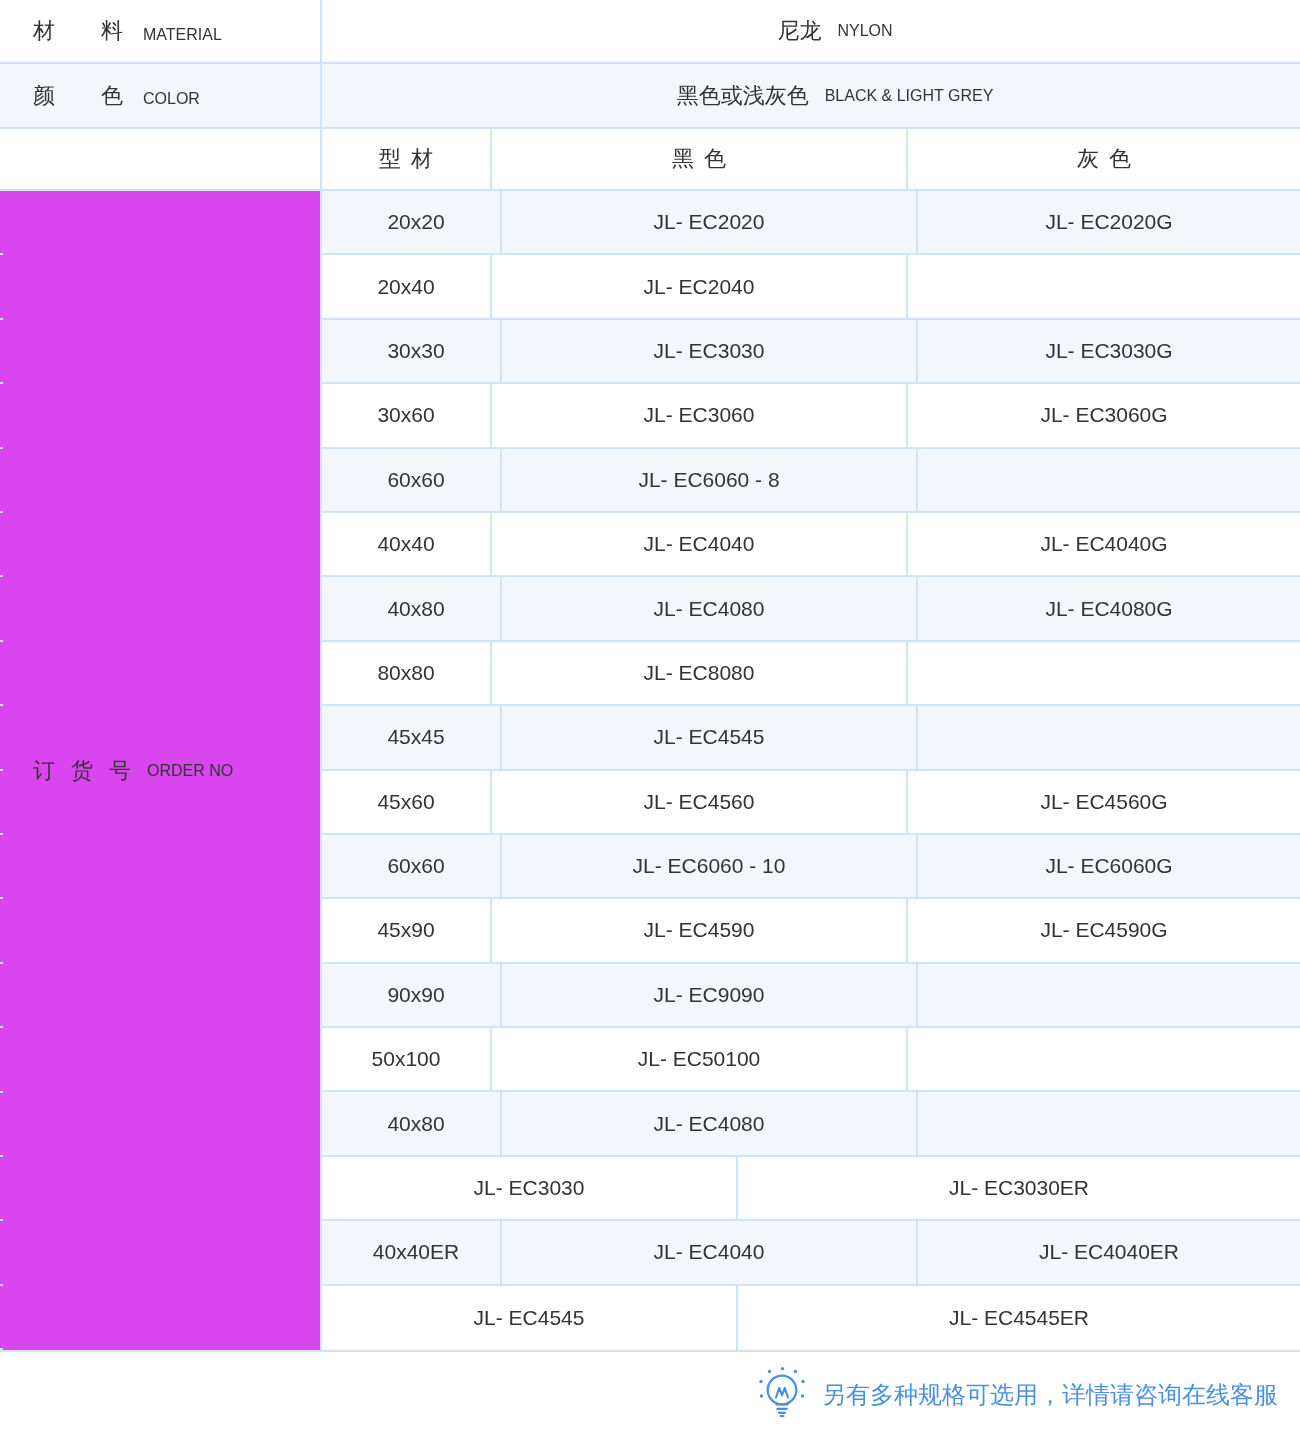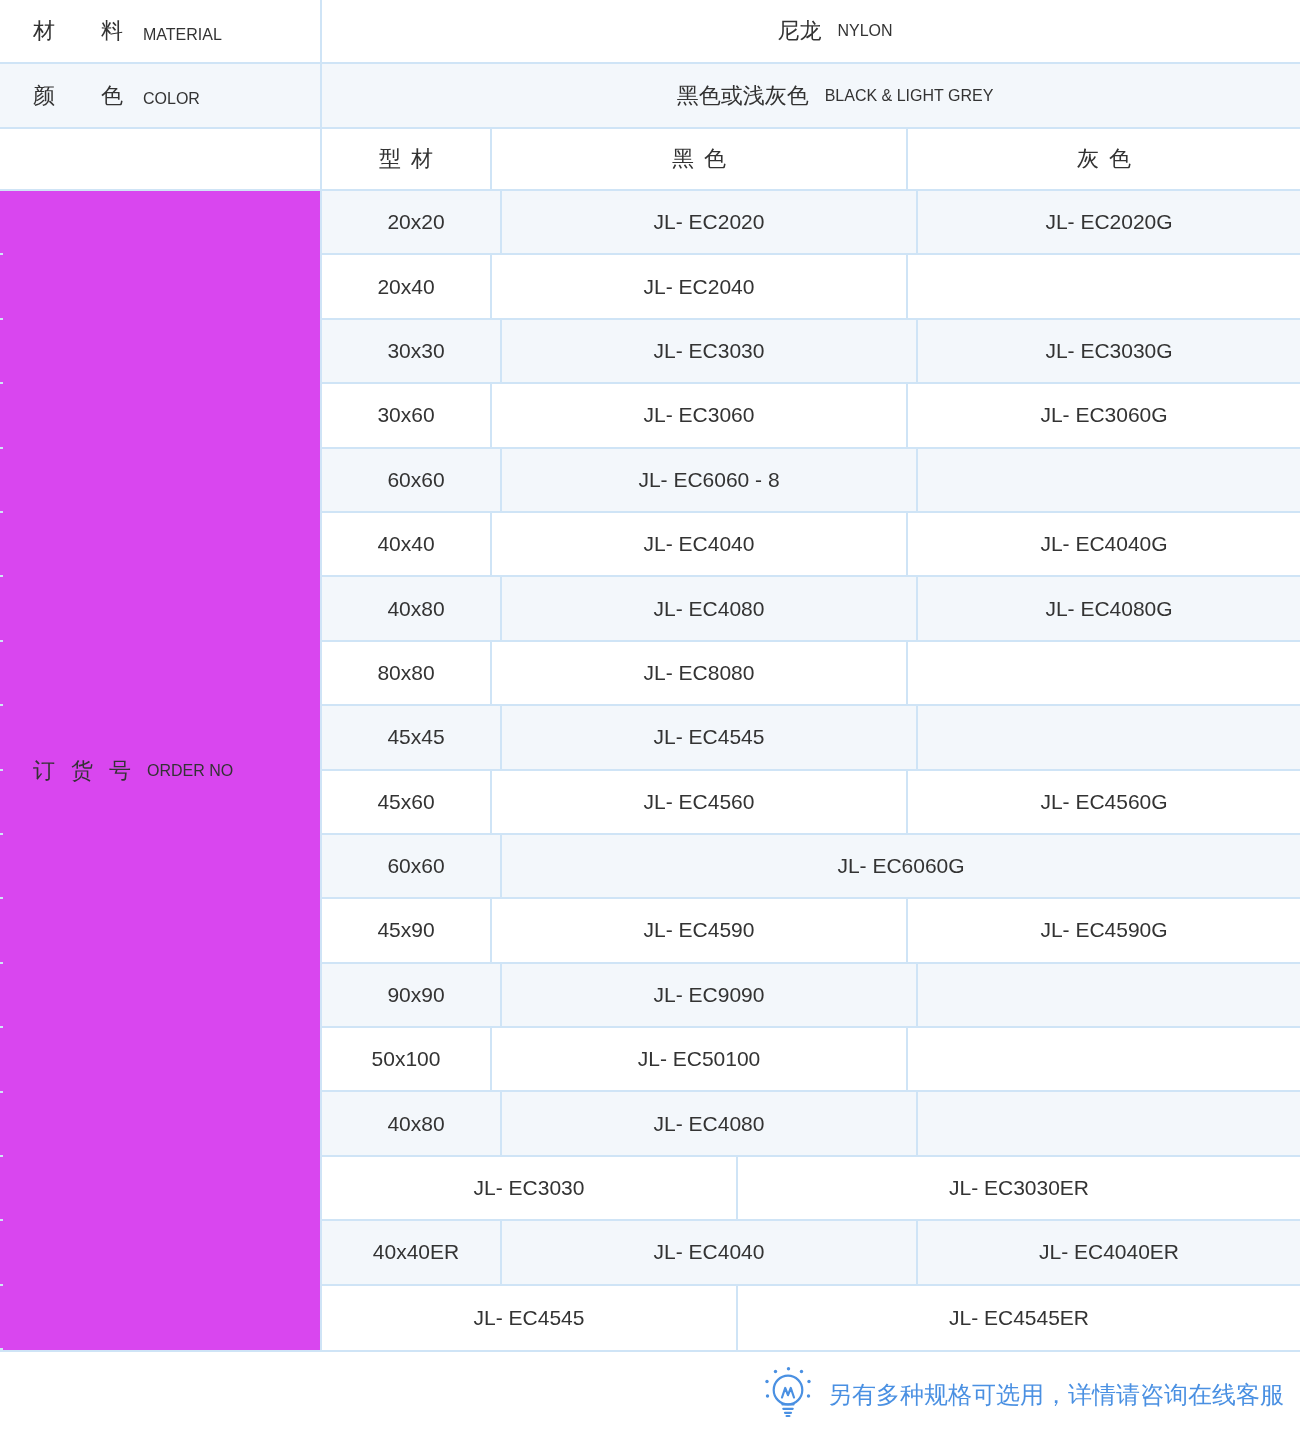--- a/index.html
+++ b/index.html
@@ -52,21 +52,21 @@
   .tr{display:flex;height:64.4px;}
   .tr:not(:last-child){border-bottom:2px solid var(--bd);}
   .tr.tint{background:var(--tint);padding-left:10px;}
   .td{display:flex;align-items:center;justify-content:center;font-size:21px;color:var(--txt);}
   .td.p{width:170px;border-right:2px solid var(--bd);}
   .td.b{width:416px;border-right:2px solid var(--bd);}
   .td.g{flex:1;}
   
   .footer{
     height:86px;display:flex;align-items:center;justify-content:flex-end;
-    padding-right:16px;gap:14px;background:#ffffff;
+    padding-right:22px;gap:14px;background:#ffffff;
   }
   .note{font-size:24px;color:var(--blue);white-space:nowrap;}
   .bulb{flex:0 0 auto;display:block;}
 </style>
 </head>
 <body>
 
 <div class="page">
 
   <div class="hrow r1">
@@ -156,20 +156,21 @@
         <div class="td p">45x45</div>
         <div class="td b">JL- EC4545</div>
       </div>
       <div class="tr">
         <div class="td p">45x60</div>
         <div class="td b">JL- EC4560</div>
         <div class="td g">JL- EC4560G</div>
       </div>
       <div class="tr tint">
         <div class="td p">60x60</div>
+        <div class="td b">JL- EC6060 - 10</div>
         <div class="td g">JL- EC6060G</div>
       </div>
       <div class="tr">
         <div class="td p">45x90</div>
         <div class="td b">JL- EC4590</div>
         <div class="td g">JL- EC4590G</div>
       </div>
       <div class="tr tint">
         <div class="td p">90x90</div>
         <div class="td b">JL- EC9090</div>

